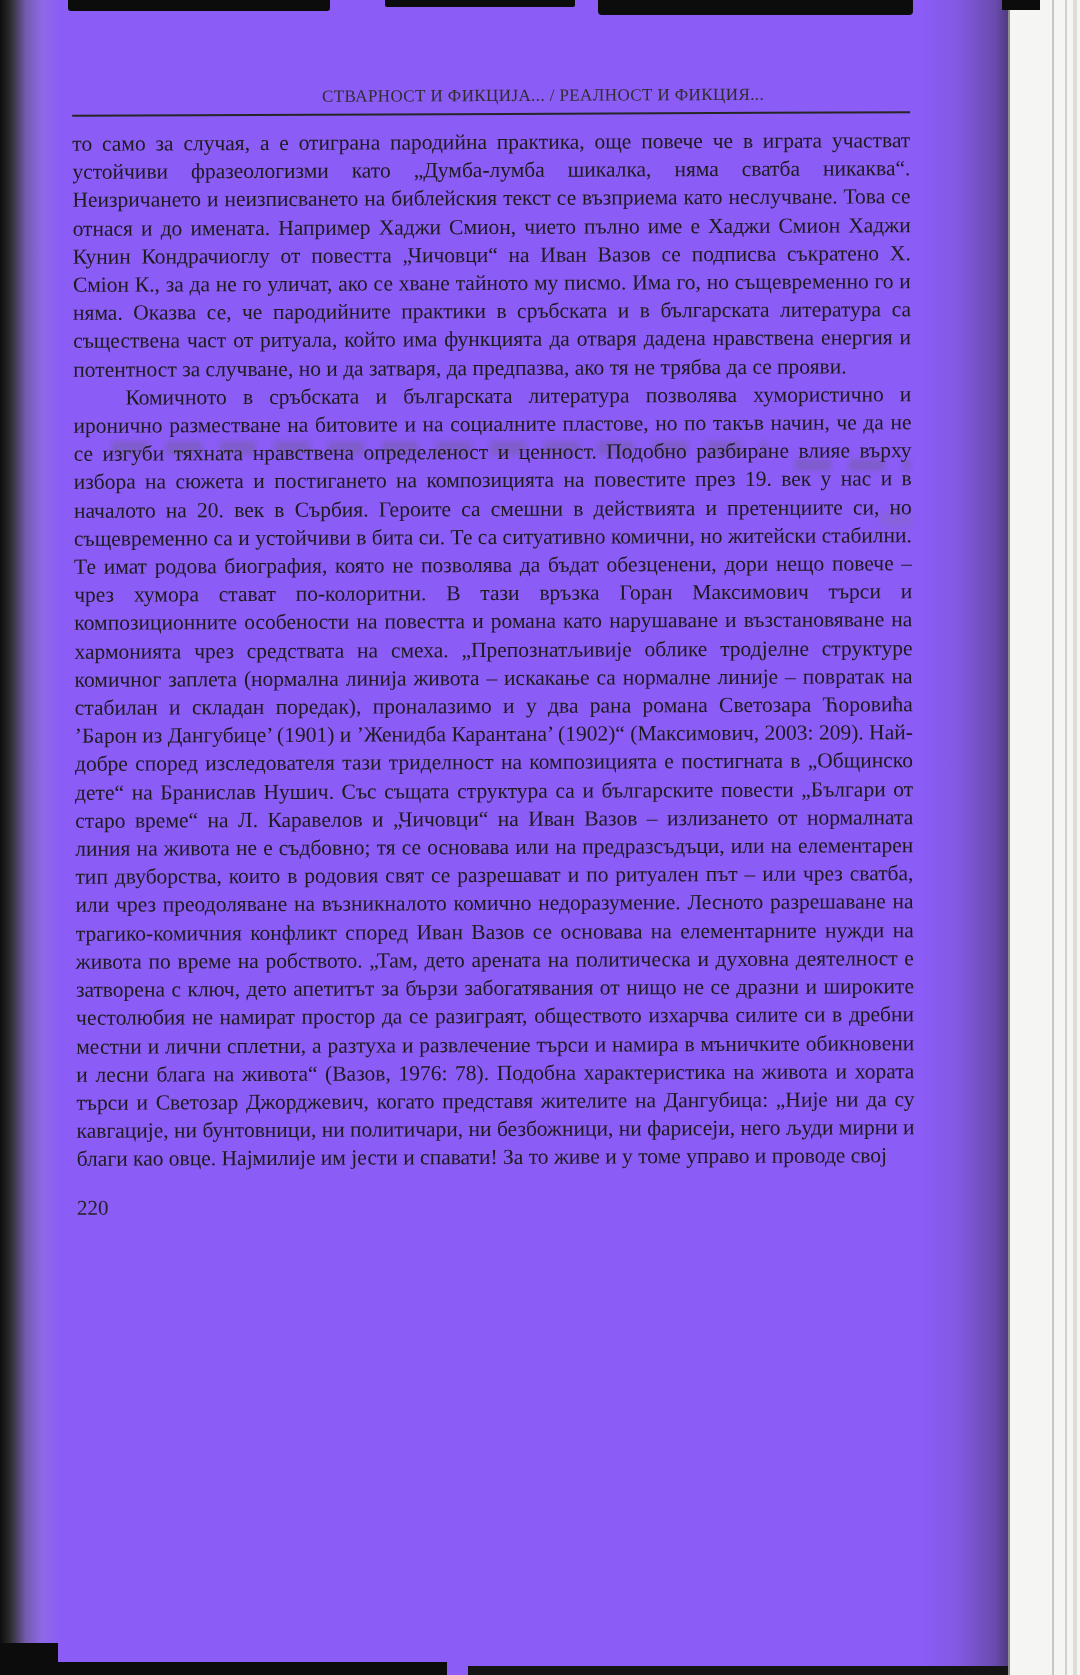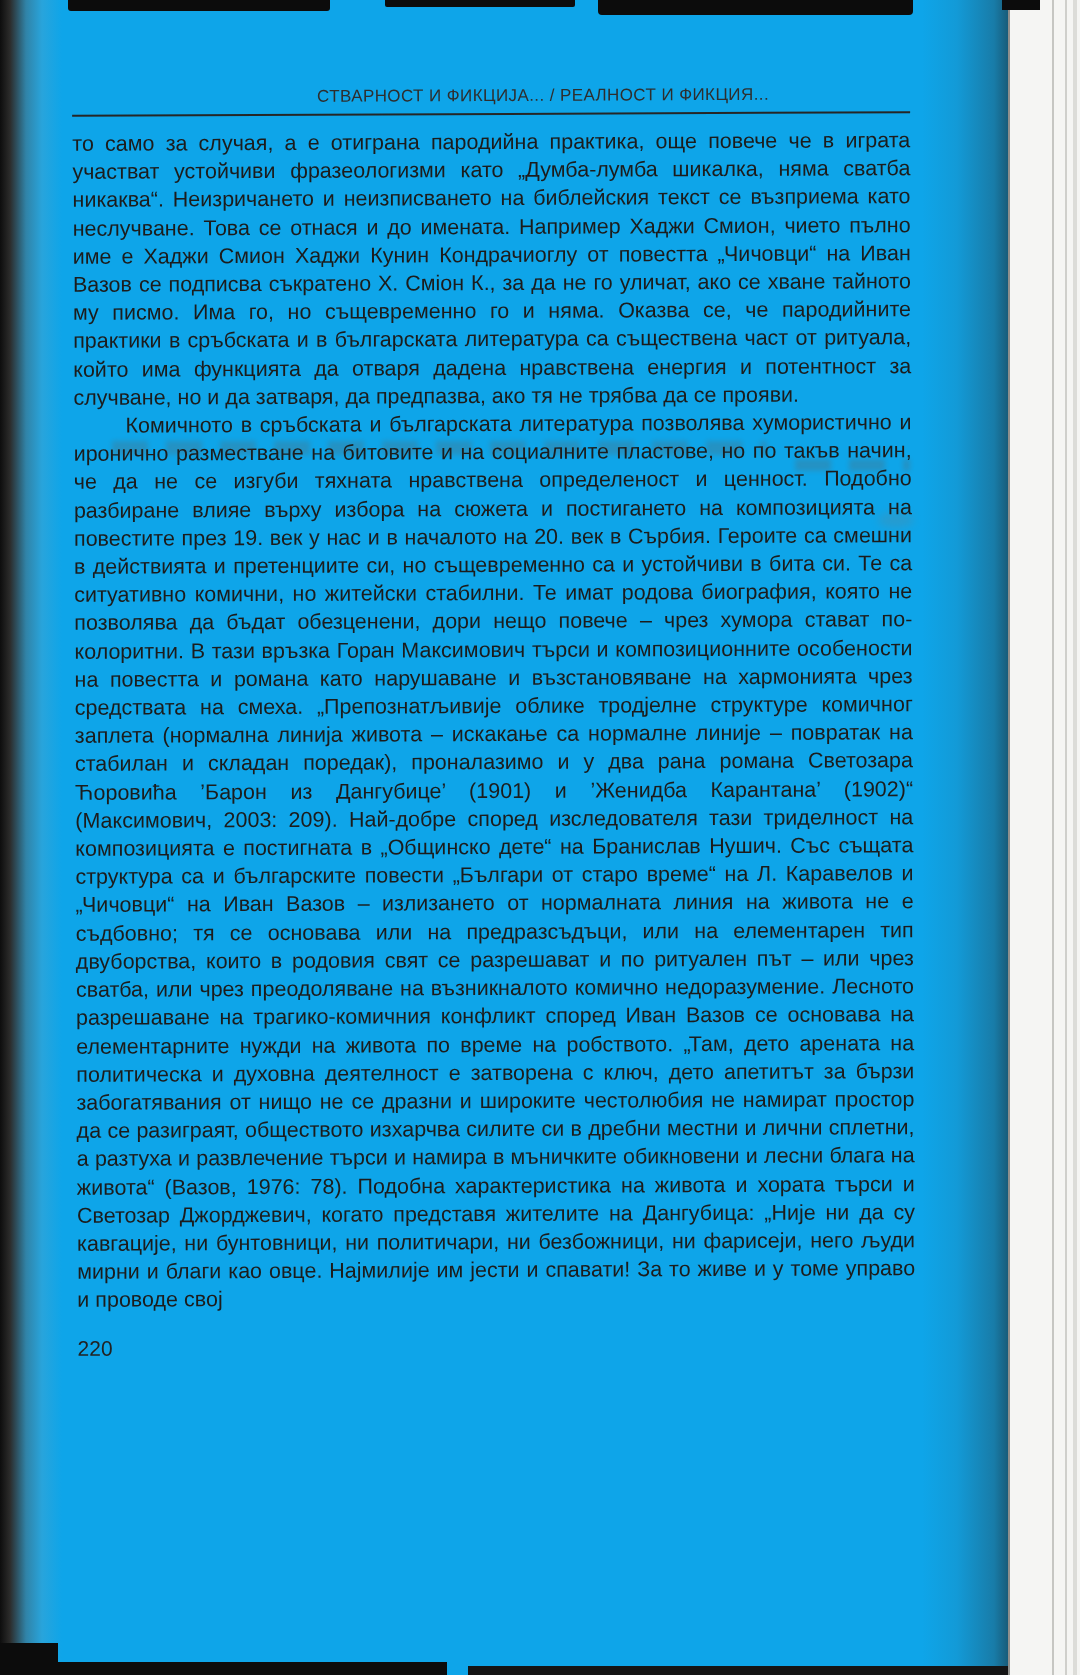--- a/index.html
+++ b/index.html
@@ -5,22 +5,22 @@
   html, body {
     margin: 0;
     padding: 0;
     background: #888;
   }
   .scan {
     position: relative;
     width: 1080px;
     height: 1675px;
     overflow: hidden;
-    background: #0ea5e9;
-    font-family: Liberation Sans, sans-serif;
+    background: #8b5cf6;
+    font-family: Liberation Serif, serif;
   }
 
   
   .page-content {
     position: absolute;
     left: 72px;
     top: 86px;
     width: 838px;
     transform: rotate(-0.25deg);
     transform-origin: 50% 0;

